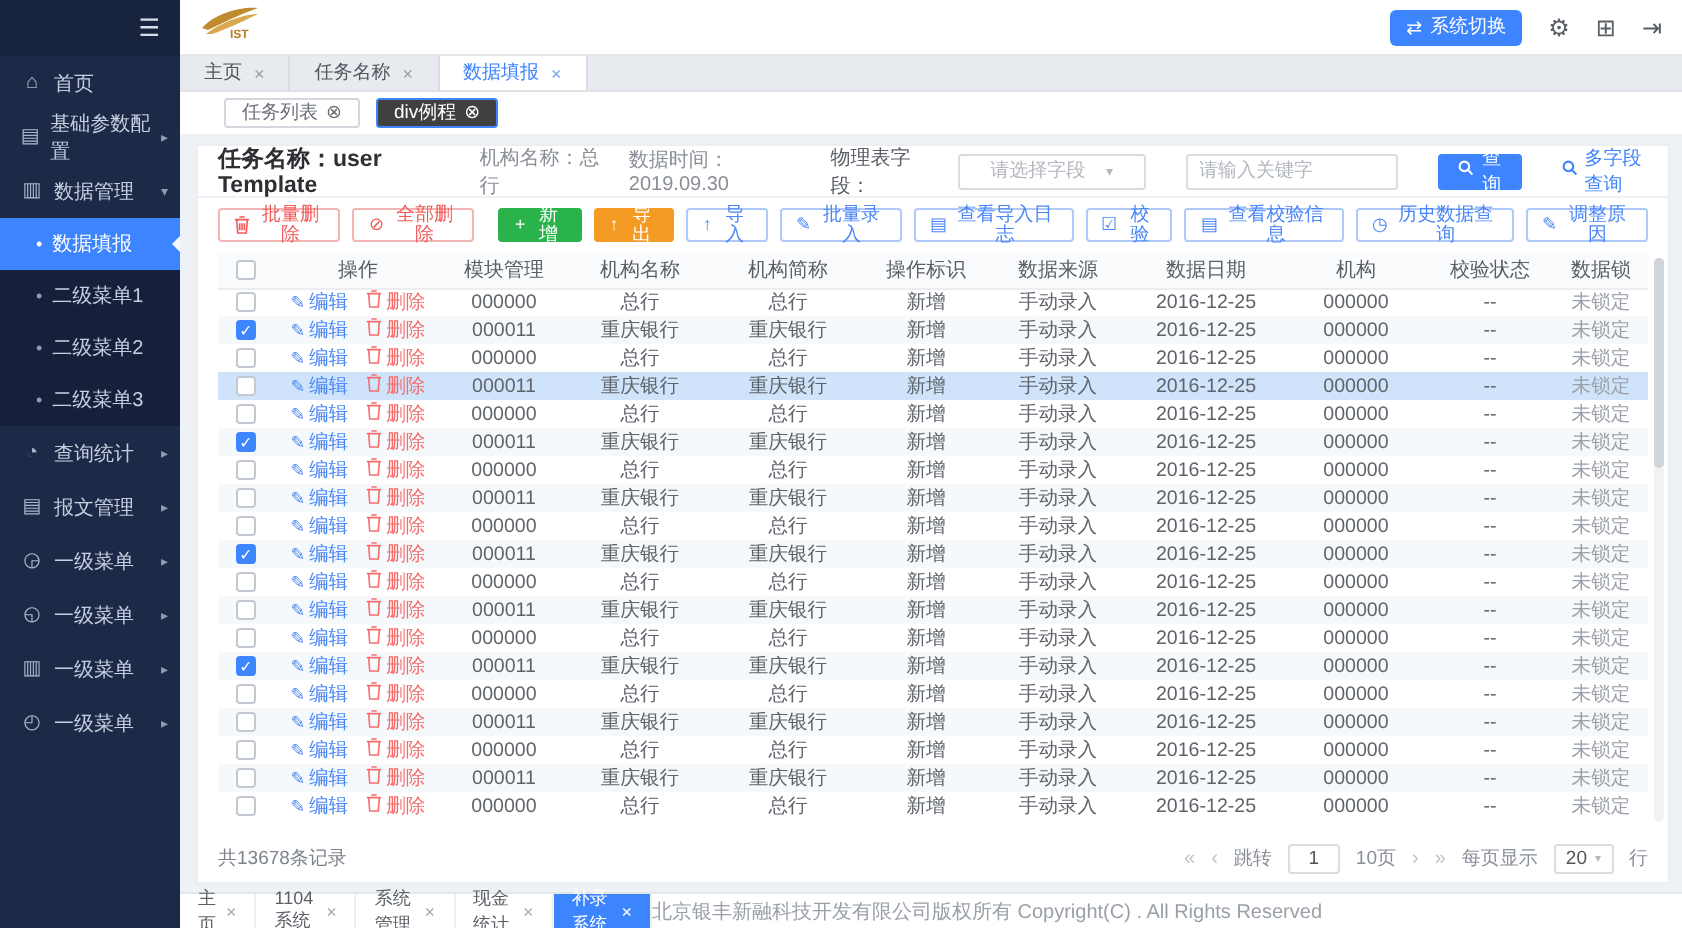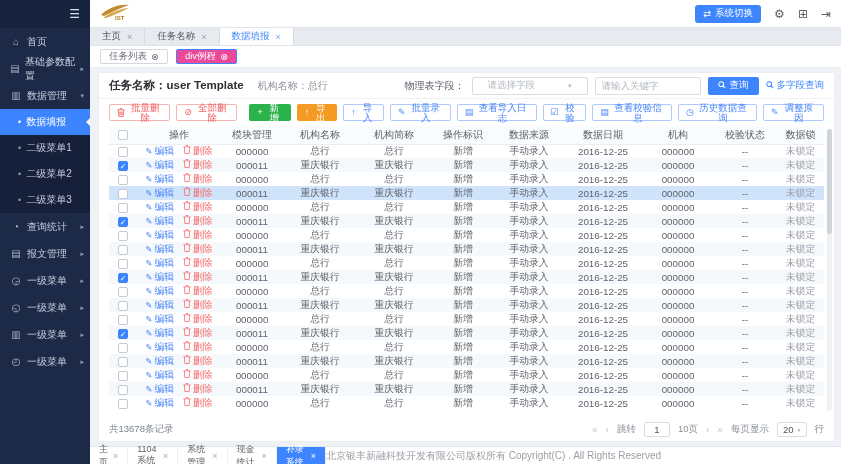--- a/index.html
+++ b/index.html
@@ -33,31 +33,31 @@
   .top-ic{color:#5a5f66;font-size:12px;cursor:pointer;line-height:1;}
   
   .tabrow{height:18px;background:#e7eaee;display:flex;align-items:stretch;border-bottom:1px solid #dfe2e6;flex-shrink:0;}
   .ptab{display:flex;align-items:center;gap:6px;padding:0 12px;font-size:9.5px;color:#51555c;
         border-right:1px solid #d9dce0;cursor:pointer;}
   .ptab.active{background:#fff;color:#3d84ff;}
   .ptab .x{color:#9aa0a8;font-size:9px;}
   .ptab.active .x{color:#7ba7f5;}
   
   .main{flex:1;display:flex;flex-direction:column;min-height:0;}
-  .pillrow{height:22px;background:#fff;display:flex;align-items:center;gap:8px;padding:0 10px;
+  .pillrow{height:22px;background:#fff;display:flex;align-items:center;gap:8px;padding:0 22px;
            border-bottom:1px solid #eef0f3;flex-shrink:0;}
   .pill{height:15px;display:flex;align-items:center;gap:4px;padding:0 8px;border-radius:2px;font-size:9.5px;
         border:1px solid #d4d8de;color:#6a6f77;background:#fff;cursor:pointer;}
-  .pill.active{background:#ec4899;border-color:#3d84ff;color:#fff;text-align:right;}
+  .pill.active{background:#404040;border-color:#3d84ff;color:#fff;text-align:right;}
   .panel{flex:1;margin:4px 6px 4px 8px;background:#fff;display:flex;flex-direction:column;min-height:0;
          border:1px solid #eceef1;position:relative;}
   .taskrow{height:26px;display:flex;align-items:center;padding:0 10px;gap:14px;border-bottom:1px solid #f0f1f3;flex-shrink:0;}
   .task-name{font-weight:bold;font-size:11.5px;color:#2d2f33;}
   .task-meta{color:#8a8f97;font-size:10px;}
-  .search-area{margin-left:auto;display:flex;align-items:center;gap:7px;}
+  .search-area{margin-left:auto;display:flex;align-items:center;gap:20px;}
   .field-label{color:#5a5f66;font-size:10px;}
   .fake-select{width:116px;height:18px;border:1px solid #d9dde2;border-radius:2px;display:flex;align-items:center;
           padding:0 15px;color:#b3b8bf;font-size:9.5px;justify-content:space-between;background:#fff;cursor:pointer;}
   .fake-select .caret{color:#b3b8bf;font-size:7px;}
   .search-input{width:106px;height:18px;border:1px solid #d9dde2;border-radius:2px;padding:0 6px;font-size:9.5px;
           color:#333;outline:none;}
   .search-input::placeholder{color:#b3b8bf;}
   .search-btn{height:18px;background:#3d84ff;color:#fff;border:none;border-radius:2px;padding:0 10px;font-size:9.5px;
           display:flex;gap:4px;align-items:center;cursor:pointer;}
   .multi-link{color:#3d84ff;font-size:9.5px;display:flex;gap:3px;align-items:center;cursor:pointer;}
@@ -227,20 +227,21 @@
           <span>div例程</span>
           <span>⊗</span>
         </div>
       </div>
 
       <div class="panel">
 
         <div class="taskrow">
           <span class="task-name">任务名称：user Template</span>
           <span class="task-meta">机构名称：总行</span>
+          <span class="task-meta">数据时间：2019.09.30</span>
           <div class="search-area">
             <span class="field-label">物理表字段：</span>
             <div class="fake-select">
               <span>请选择字段</span>
               <span class="caret">▾</span>
             </div>
             <input class="search-input" placeholder="请输入关键字" style="">
             <button class="search-btn">
               <span>
                 <svg width="8" height="8" viewBox="0 0 10 10">

